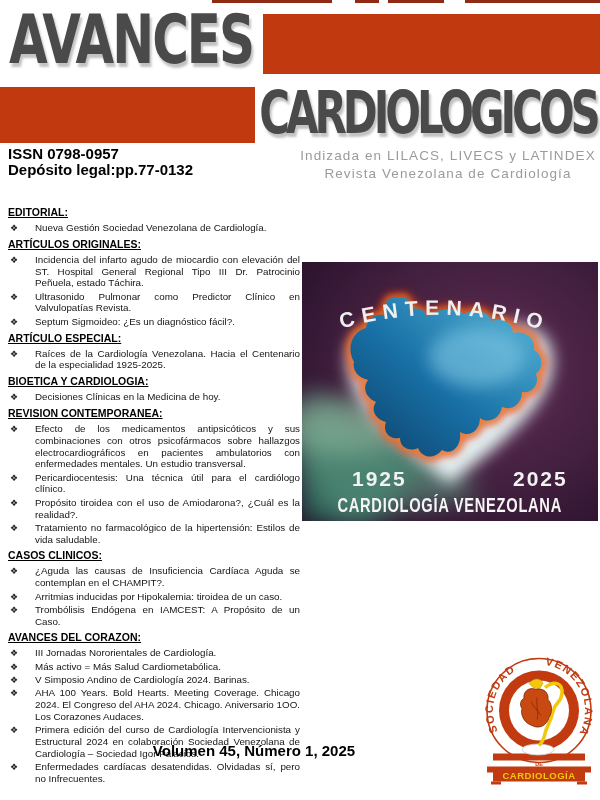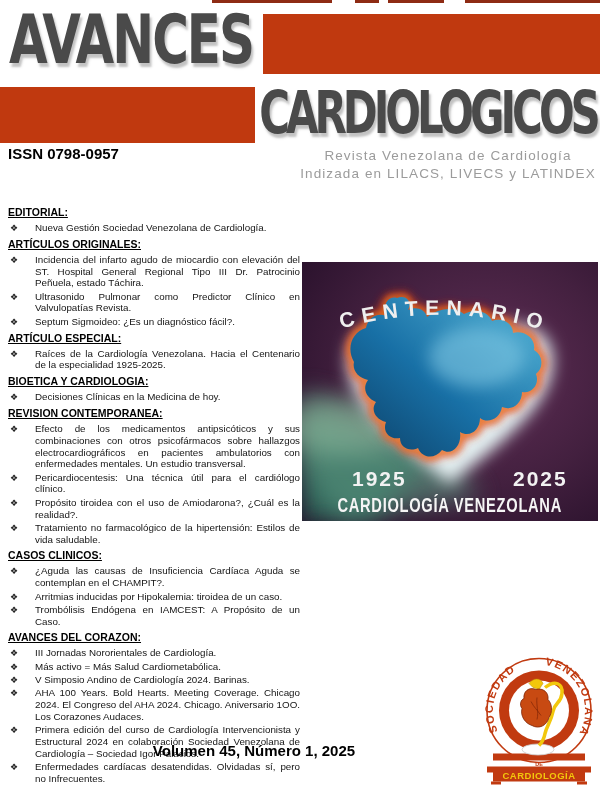--- a/index.html
+++ b/index.html
@@ -44,25 +44,26 @@
   <span class="dash d3"></span>
   <span class="dash d4"></span>
 
   <div class="title-av">AVANCES</div>
   <div class="bar1"></div>
   <div class="bar2"></div>
   <div class="title-card">CARDIOLOGICOS</div>
 
   <div class="issn">
     <div>ISSN 0798-0957</div>
+    <div>Depósito legal:pp.77-0132</div>
   </div>
 
   <div class="subtitle">
+    <div>Indizada en LILACS, LIVECS y LATINDEX</div>
     <div>Revista Venezolana de Cardiología</div>
-    <div>Indizada en LILACS, LIVECS y LATINDEX</div>
   </div>
 
   <div class="toc">
       <div class="toc-heading">EDITORIAL:</div>
       <div class="toc-item">
         <span class="bullet">❖</span>
         <span class="toc-text">Nueva Gestión Sociedad Venezolana de Cardiología.</span>
       </div>
       <div class="toc-heading">ARTÍCULOS ORIGINALES:</div>
       <div class="toc-item">

